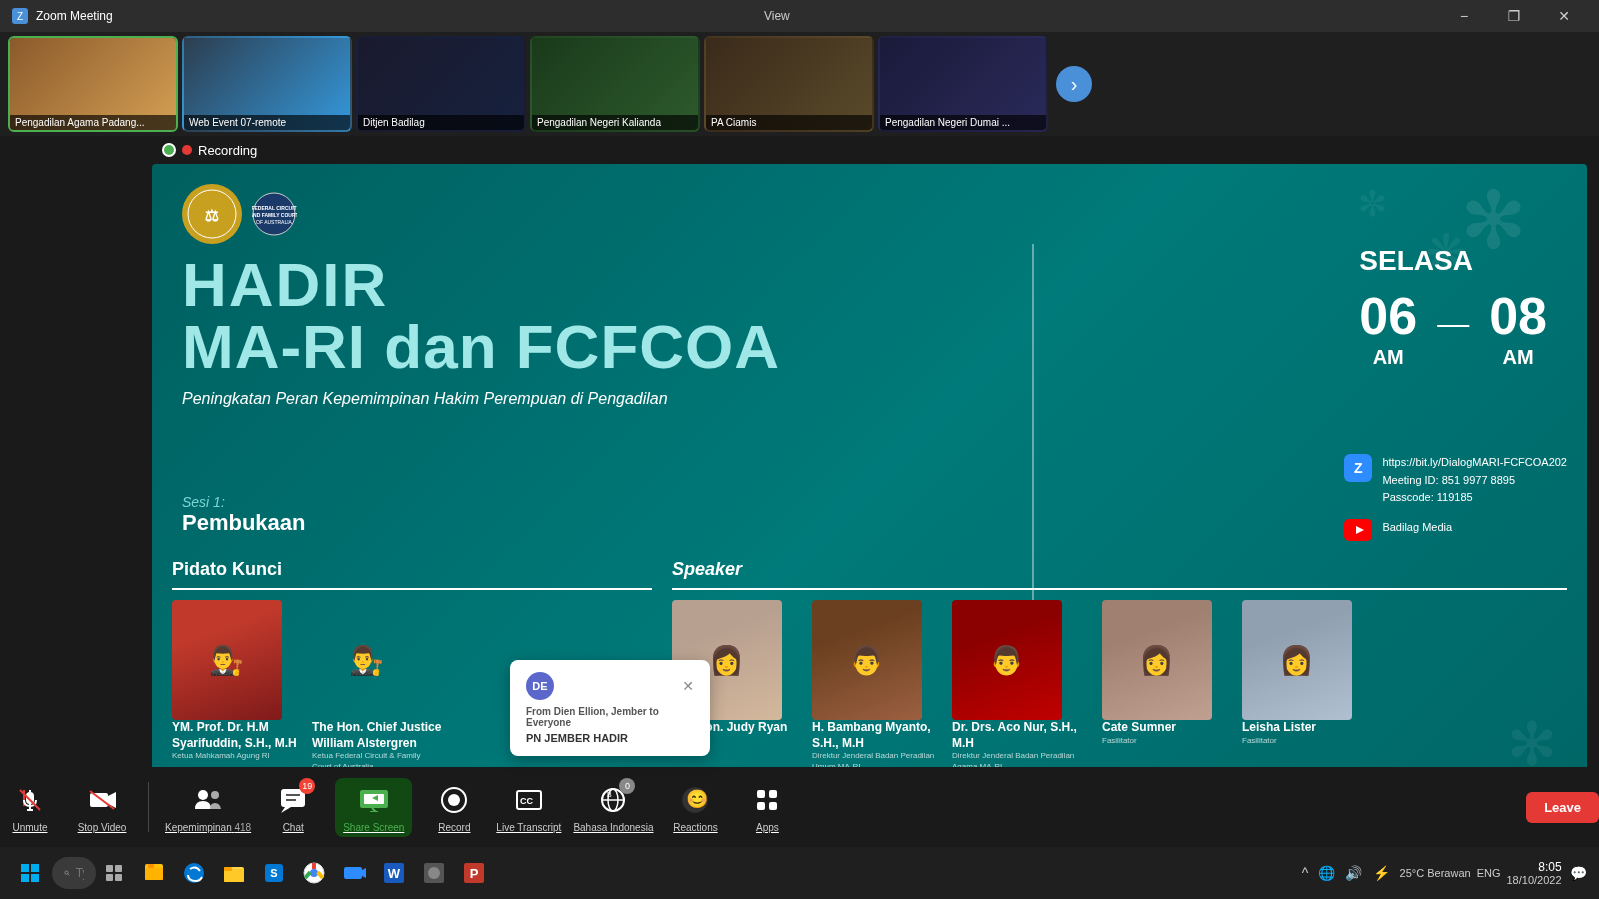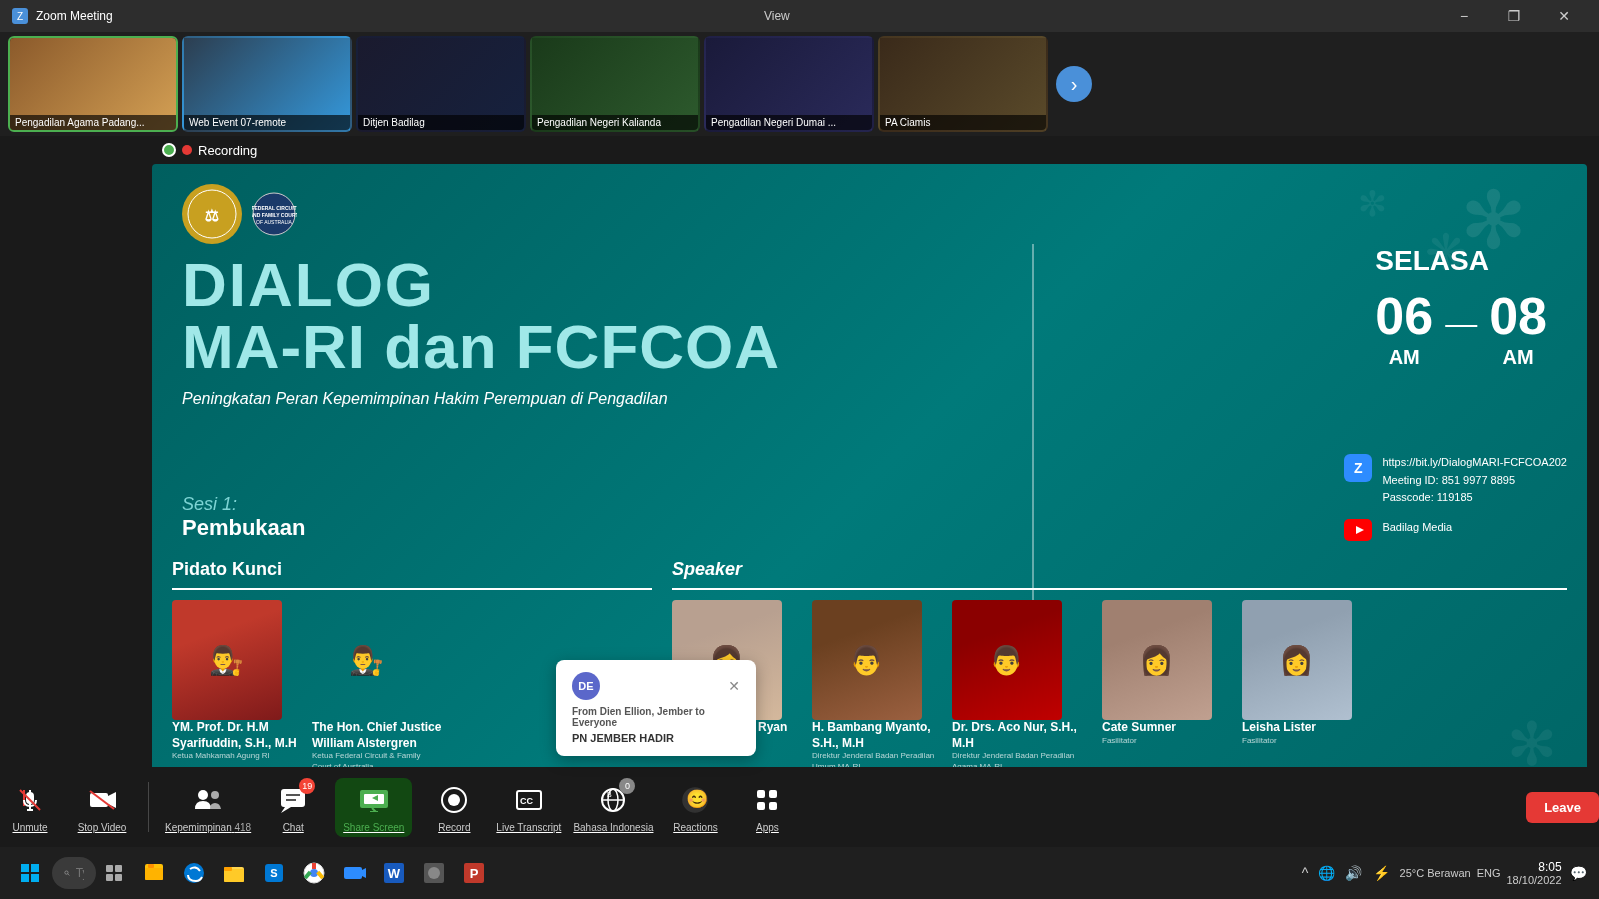--- a/index.html
+++ b/index.html
@@ -93,30 +93,30 @@
     
     .vertical-divider {
       position: absolute; top: 80px; left: 880px; width: 2px; height: 420px;
       background: rgba(255,255,255,0.4);
     }
 
     
     .sesi-block {
       position: absolute; top: 330px; left: 30px;
     }
-    .sesi-label { color: #7dd4d4; font-size: 18px; font-style: italic; }
+    .sesi-label { color: #7dd4d4; font-size: 14px; font-style: italic; }
     .sesi-title { color: #fff; font-size: 22px; font-weight: bold; }
 
     
     .right-panel {
       position: absolute; top: 80px; right: 40px; color: #fff;
     }
     .date-label { font-size: 28px; font-weight: bold; line-height: 1.2; }
     .date-number { font-size: 48px; font-weight: 900; line-height: 1; }
-    .time-row { display: flex; align-items: baseline; gap: 12px; margin-top: 8px; text-align: center; }
+    .time-row { display: flex; align-items: baseline; gap: 20px; margin-top: 8px; text-align: center; }
     .time-num { font-size: 52px; font-weight: 900; }
     .time-am { font-size: 20px; font-weight: bold; margin-bottom: 8px; }
     .time-dash { font-size: 32px; }
 
     
     .meeting-info {
       position: absolute; top: 290px; right: 20px; color: #fff;
       display: flex; flex-direction: column; gap: 12px;
     }
     .meeting-row { display: flex; align-items: flex-start; gap: 10px; }
@@ -152,21 +152,20 @@
       padding: 4px 10px; background: rgba(0,0,0,0.4); border-radius: 3px;
     }
     .signal-icon { display: flex; align-items: flex-end; gap: 2px; height: 12px; }
     .signal-bar { background: #fff; border-radius: 1px; width: 3px; }
 
     
     .popup-message {
       position: absolute; top: 660px; left: 510px; background: #fff;
       border-radius: 8px; padding: 12px 16px; width: 200px; box-shadow: 0 4px 16px rgba(0,0,0,0.3);
       z-index: 200;
-      margin-left: 46px;
     }
     .popup-header { display: flex; align-items: center; justify-content: space-between; margin-bottom: 6px; }
     .popup-avatar { width: 28px; height: 28px; border-radius: 50%; background: #5b67ca; color: #fff; display: flex; align-items: center; justify-content: center; font-size: 11px; font-weight: bold; }
     .popup-from { font-size: 10px; color: #555; font-weight: bold; }
     .popup-close { cursor: pointer; color: #888; font-size: 14px; }
     .popup-sub { font-size: 11px; color: #333; font-weight: bold; margin-top: 4px; }
 
     
     .taskbar {
       position: absolute; bottom: 0; left: 0; right: 0; height: 52px;
@@ -279,27 +278,27 @@
     <div class="thumb-label">Web Event 07-remote</div>
   </div>
   <div class="thumb-item thumb-color-3">
     <div class="thumb-bg thumb-color-3" style="width:100%;height:100%;"></div>
     <div class="thumb-label">Ditjen Badilag</div>
   </div>
   <div class="thumb-item thumb-color-4">
     <div class="thumb-bg thumb-color-4" style="width:100%;height:100%;"></div>
     <div class="thumb-label">Pengadilan Negeri Kalianda</div>
   </div>
+  <div class="thumb-item thumb-color-5">
+    <div class="thumb-bg thumb-color-5" style="width:100%;height:100%;"></div>
+    <div class="thumb-label">PA Ciamis</div>
+  </div>
   <div class="thumb-item thumb-color-6">
     <div class="thumb-bg thumb-color-6" style="width:100%;height:100%;"></div>
     <div class="thumb-label">Pengadilan Negeri Dumai ...</div>
-  </div>
-  <div class="thumb-item thumb-color-5">
-    <div class="thumb-bg thumb-color-5" style="width:100%;height:100%;"></div>
-    <div class="thumb-label">PA Ciamis</div>
   </div>
   <button class="thumb-nav-btn">›</button>
 </div>
 
 <div class="left-sidebar"></div>
 
 <div class="recording-bar">
   <div class="green-dot"></div>
   <div class="rec-dot"></div>
   <span class="rec-text">Recording</span>
@@ -323,21 +322,21 @@
       <svg width="45" height="45" viewBox="0 0 45 45">
         <circle cx="22" cy="22" r="21" fill="#1a3a6a" stroke="#ccc" stroke-width="1"></circle>
         <text x="22" y="18" text-anchor="middle" fill="#fff" font-size="5" font-weight="bold">FEDERAL CIRCUIT</text>
         <text x="22" y="25" text-anchor="middle" fill="#fff" font-size="5" font-weight="bold">AND FAMILY COURT</text>
         <text x="22" y="32" text-anchor="middle" fill="#fff" font-size="5">OF AUSTRALIA</text>
       </svg>
     </div>
   </div>
 
   <div class="main-title">
-    <div class="dialog-text">DIALOG</div>
+    <div class="dialog-text">HADIR</div>
     <div class="mari-text">MA-RI dan FCFCOA</div>
     <div class="subtitle-text">Peningkatan Peran Kepemimpinan Hakim Perempuan di Pengadilan</div>
   </div>
 
   <div class="sesi-block">
     <div class="sesi-label">Sesi 1:</div>
     <div class="sesi-title">Pembukaan</div>
   </div>
 
   <div class="vertical-divider"></div>

